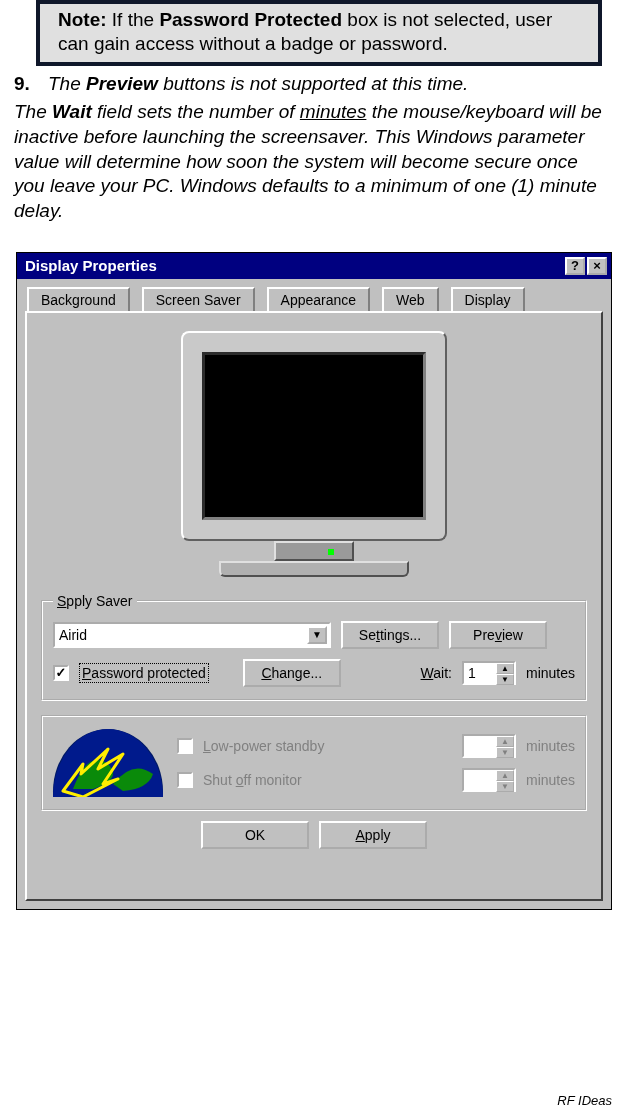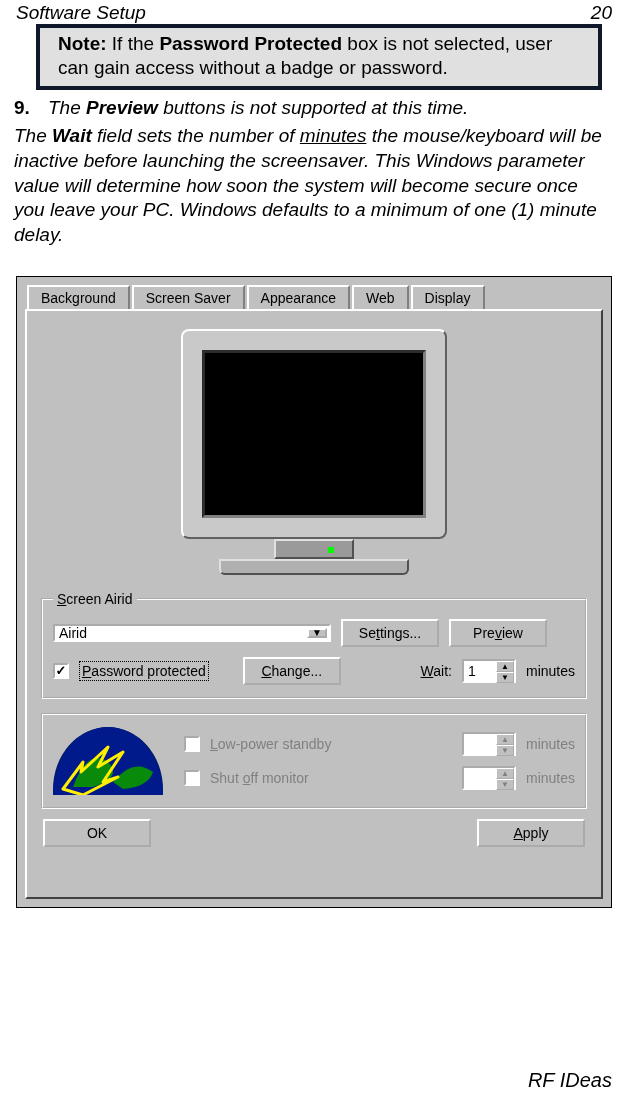--- a/index.html
+++ b/index.html
@@ -79,21 +79,21 @@
     background: #c0c0c0;
     border: 2px outset #fff;
     margin-left: 2px;
     display: flex; align-items: center; justify-content: center;
     color: #000; font-weight: bold; font-size: 13px;
     cursor: pointer;
   }
   .tabstrip {
     display: flex;
     padding: 8px 10px 0 10px;
-    gap: 2px;
+    gap: 12px;
   }
   .tab {
     border: 2px solid;
     border-color: #fff #808080 #c0c0c0 #fff;
     background: #c0c0c0;
     padding: 3px 12px 3px 12px;
     font-size: 14px;
     border-bottom: none;
     position: relative;
     cursor: pointer;
@@ -162,21 +162,21 @@
     position: relative;
   }
   fieldset.group > legend {
     padding: 0 4px;
     font-size: 14px;
   }
   .row { display: flex; align-items: center; gap: 10px; margin-bottom: 10px; }
   .row:last-child { margin-bottom: 0; }
 
   .win-select {
-    width: 278px; height: 18px;
+    width: 278px; height: 26px;
     border: 2px inset #fff;
     background: #fff;
     display: flex; align-items: center;
     padding: 0 4px;
     position: relative;
     cursor: pointer;
   }
   .win-select .arrow {
     position: absolute; right: 2px; top: 2px; bottom: 2px;
     width: 20px;
@@ -237,58 +237,63 @@
     overflow: hidden;
     border-top-left-radius: 60px 68px;
     border-top-right-radius: 60px 68px;
     background: radial-gradient(circle at 50% 100%, #001a66 0 40%, #001a66 41%, #001a66 100%);
     flex-shrink: 0;
   }
   .energy-icon svg { position:absolute; inset:0; }
 
   .dialog-buttons {
     display: flex;
-    justify-content: space-between;
+    justify-content: center;
     gap: 10px;
     padding: 0 2px 4px 2px;
   }
 
   .footer {
     position: absolute;
-    bottom: 26px;
+    bottom: 10px;
     right: 16px;
     font-style: italic;
-    font-size: 20px;
+    font-size: 13px;
   }
   .ul-accel { text-decoration: underline; }
 </style>
 </head>
 <body>
 
 <div class="page">
-  <div class="header-row">
-    <span>Software Setup</span>
-    <span>20</span>
-  </div>
 
   <div class="note-box">
     <span class="bold">Note:</span><span> If the </span><span class="bold">Password Protected</span><span> box is not selected, user can gain access without a badge or password.</span>
   </div>
 
   <ol class="steps">
     <li>
       <span class="num">9.</span>
       <span class="body"><span>The </span><span class="bold">Preview</span><span> buttons is not supported at this time.</span></span>
     </li>
     <li>
       <span class="body"><span>The </span><span class="bold">Wait</span><span> field sets the number of </span><span class="ul">minutes</span><span> the mouse/keyboard will be inactive before launching the screensaver.  This Windows parameter value will determine how soon the system will become secure once you leave your PC. Windows defaults to a minimum of one (1) minute delay.</span></span>
     </li>
   </ol>
 
   <div class="dialog-wrap">
+    <div class="titlebar">
+      <span class="title">Display Properties</span>
+      <div class="tbtn">
+          <span>?</span>
+        </div>
+      <div class="tbtn">
+          <span>×</span>
+        </div>
+    </div>
 
     <div class="tabstrip">
       <div class="tab">Background</div>
       <div class="tab sel">Screen Saver</div>
       <div class="tab">Appearance</div>
       <div class="tab">Web</div>
       <div class="tab">Display</div>
     </div>
 
     <div class="tabpanel">
@@ -296,21 +301,21 @@
         <div class="crt">
             <div class="screen"></div>
           </div>
         <div class="neck">
             <div class="led"></div>
           </div>
         <div class="base"></div>
       </div>
 
       <fieldset class="group">
-        <legend><span class="ul-accel">S</span><span>creen Airid</span></legend>
+        <legend><span class="ul-accel">S</span><span>pply Saver</span></legend>
         <div class="row">
           <div class="win-select">
             <span>Airid</span>
             <div class="arrow">▼</div>
           </div>
           <div class="win-btn">
               <span>Se</span>
               <span class="ul-accel">t</span>
               <span>tings...</span>
             </div>
@@ -337,21 +342,21 @@
             <div class="spins">
                 <div>▲</div>
                 <div>▼</div>
               </div>
           </div>
           <span>minutes</span>
         </div>
       </fieldset>
 
       <fieldset class="group">
-        <div style="display:flex; gap:21px; align-items:center;">
+        <div style="display:flex; gap:14px; align-items:center;">
           <div class="energy-icon">
             <svg viewBox="0 0 110 68">
               <ellipse cx="55" cy="68" rx="55" ry="68" fill="#001a8c"></ellipse>
               <path d="M20 60 Q 35 20 55 35 Q 70 50 40 60 Z" fill="#0a8a0a"></path>
               <path d="M60 55 Q 80 30 100 45 Q 95 60 70 62 Z" fill="#0a8a0a"></path>
               <path d="M10 62 L30 35 L28 45 L55 20 L45 40 L70 25 L50 55 L65 50 L30 68 Z" fill="none" stroke="#ffee00" stroke-width="3" stroke-linejoin="round"></path>
             </svg>
           </div>
           <div style="flex:1">
             <div class="row disabled">

